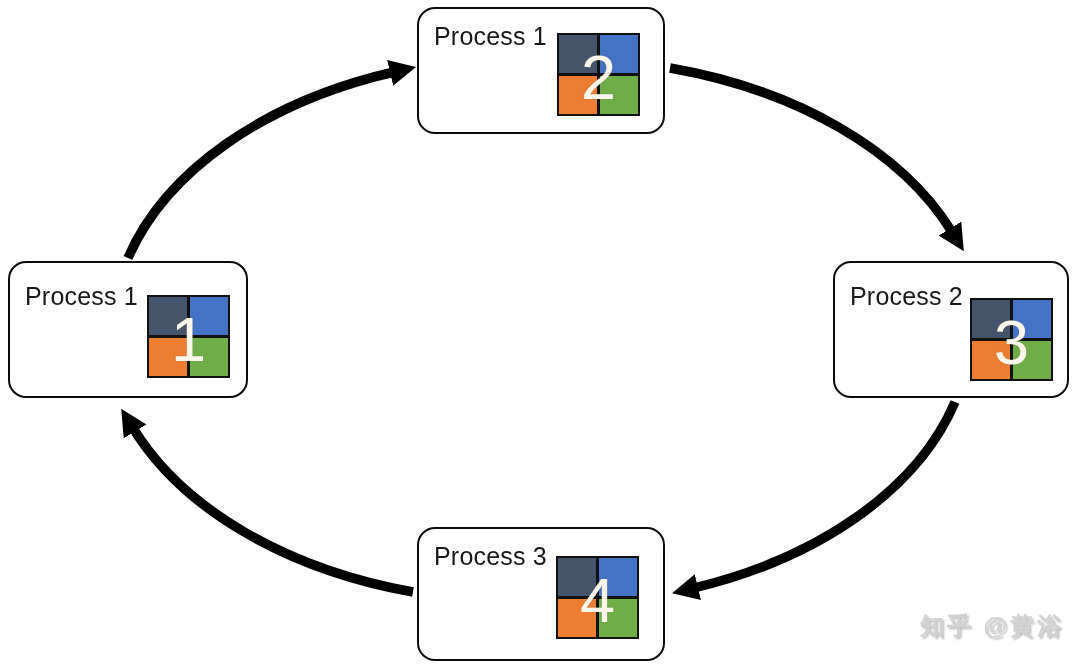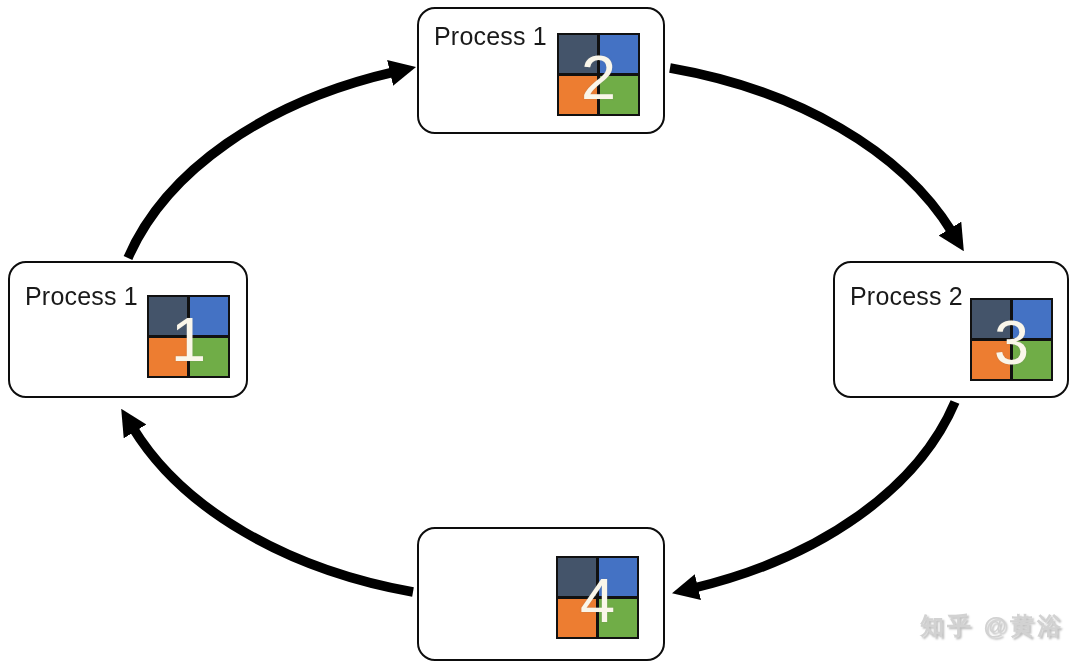--- a/index.html
+++ b/index.html
@@ -120,20 +120,21 @@
         <div class="cell" style="background: rgb(68, 84, 106);"></div>
         <div class="cell" style="background: rgb(68, 114, 196);"></div>
         <div class="cell" style="background: rgb(237, 125, 49);"></div>
         <div class="cell" style="background: rgb(112, 173, 71);"></div>
       </div>
       <span class="block-num">3</span>
     </div>
   </div>
 
   <div id="box-p3" class="process-box">
+    <span class="process-label">Process 3</span>
     <div class="grid-wrap">
       <div class="block-grid">
         <div class="cell" style="background: rgb(68, 84, 106);"></div>
         <div class="cell" style="background: rgb(68, 114, 196);"></div>
         <div class="cell" style="background: rgb(237, 125, 49);"></div>
         <div class="cell" style="background: rgb(112, 173, 71);"></div>
       </div>
       <span class="block-num">4</span>
     </div>
   </div>

